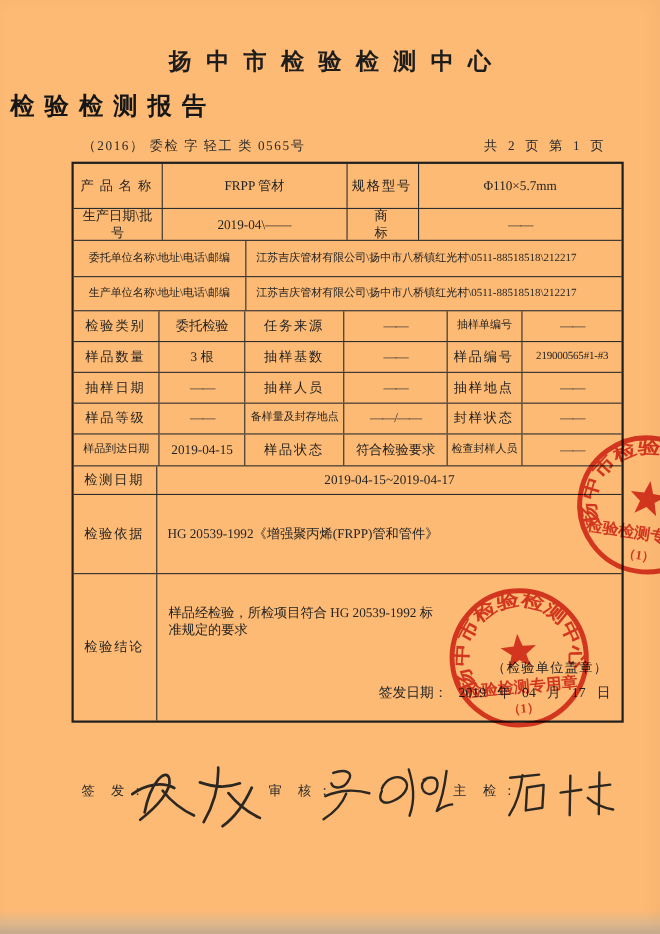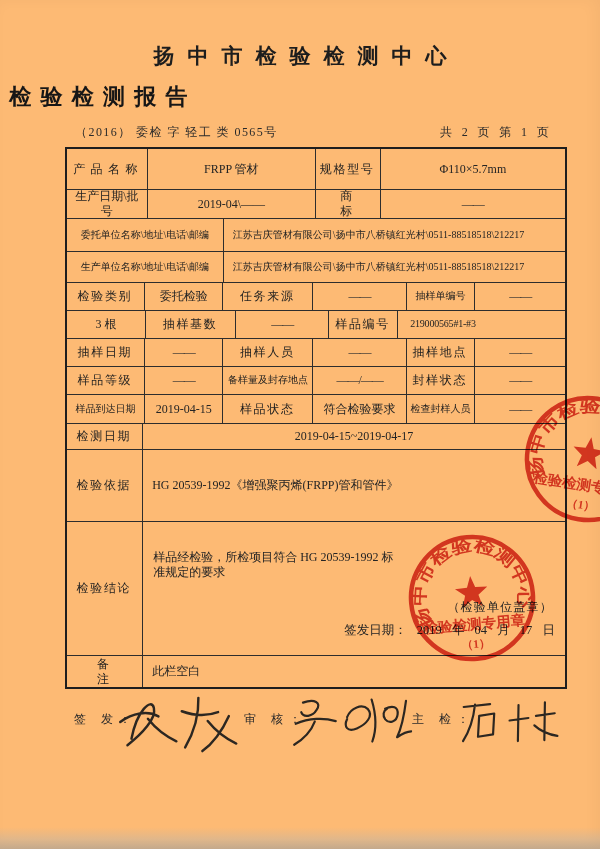--- a/index.html
+++ b/index.html
@@ -106,20 +106,21 @@
     <div class="trow h28">
       <div class="tcell c6a lab sp2">检验类别</div>
       <div class="tcell c6b">委托检验</div>
       <div class="tcell c6c lab sp2">任务来源</div>
       <div class="tcell c6d dash">——</div>
       <div class="tcell c6e lab small">抽样单编号</div>
       <div class="tcell c6f dash">——</div>
     </div>
 
     <div class="trow h28">
+      <div class="tcell c6a lab sp2">样品数量</div>
       <div class="tcell c6b">3 根</div>
       <div class="tcell c6c lab sp2">抽样基数</div>
       <div class="tcell c6d dash">——</div>
       <div class="tcell c6e lab sp2">样品编号</div>
       <div class="tcell c6f tiny">219000565#1-#3</div>
     </div>
 
     <div class="trow h28">
       <div class="tcell c6a lab sp2">抽样日期</div>
       <div class="tcell c6b dash">——</div>
@@ -161,24 +162,20 @@
       <div class="tcell cna lab sp2">检验结论</div>
       <div class="tcell cnb concl-cell">
         <div class="concl-text">样品经检验，所检项目符合 HG 20539-1992 标准规定的要求</div>
         <div class="seal-note">（检验单位盖章）</div>
         <div class="sign-date">
           <span>签发日期：</span><span class="val">2019 年 04 月 17 日</span>
         </div>
       </div>
     </div>
 
-    <div class="trow h32">
-      <div class="tcell cna lab spw">备注</div>
-      <div class="tcell cnb left">此栏空白</div>
-    </div>
 
   </div>
 
   <span class="sig-label" style="left:74px; top:711px;">签 发：</span>
   <svg class="sig-svg" style="left:115px; top:690px; transform:rotate(-2deg);" width="130" height="64" viewBox="0 0 120 60" aria-label="张轶">
     <path d="M14,44 C20,18 34,6 36,16 C38,26 24,40 10,50 M4,28 C16,20 30,18 40,24 M30,26 C36,34 44,42 56,48"></path>
     <path d="M62,20 C72,24 84,26 96,22 M78,8 C78,22 74,38 64,54 M86,30 C92,38 100,46 112,52 M106,26 C100,38 92,50 80,58"></path>
   </svg>
 
   <span class="sig-label" style="left:244px; top:711px;">审 核：</span>

